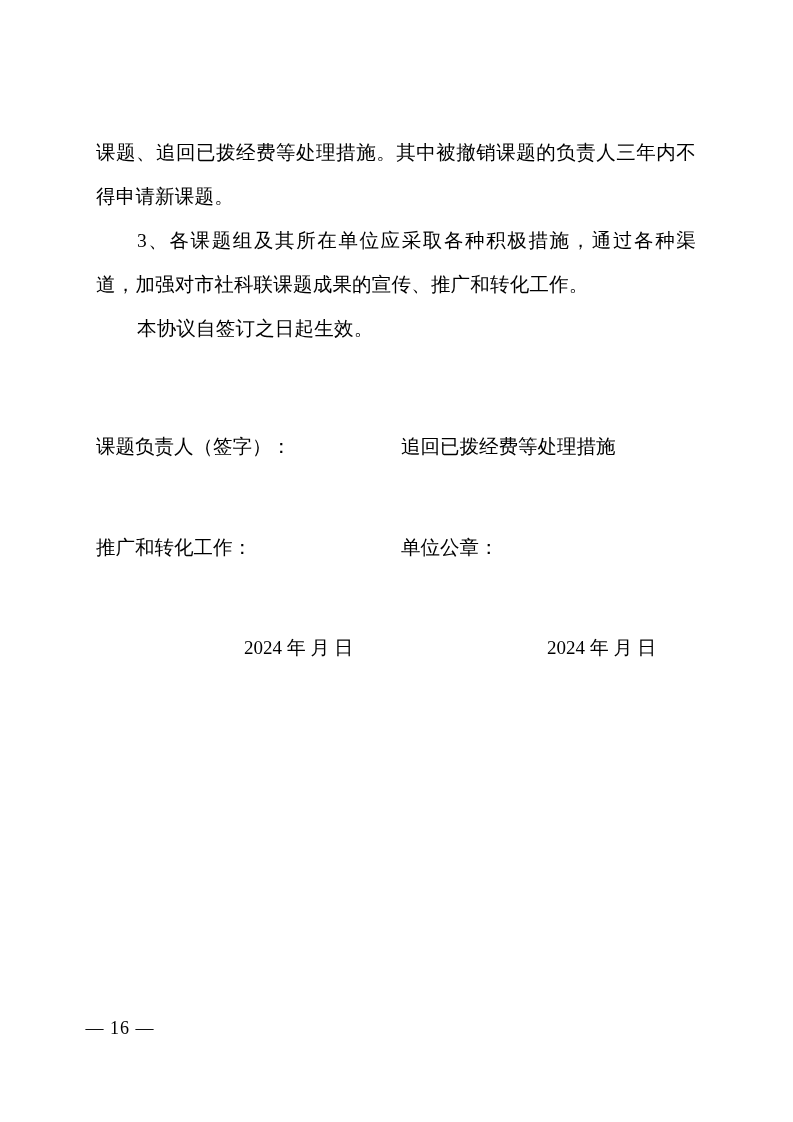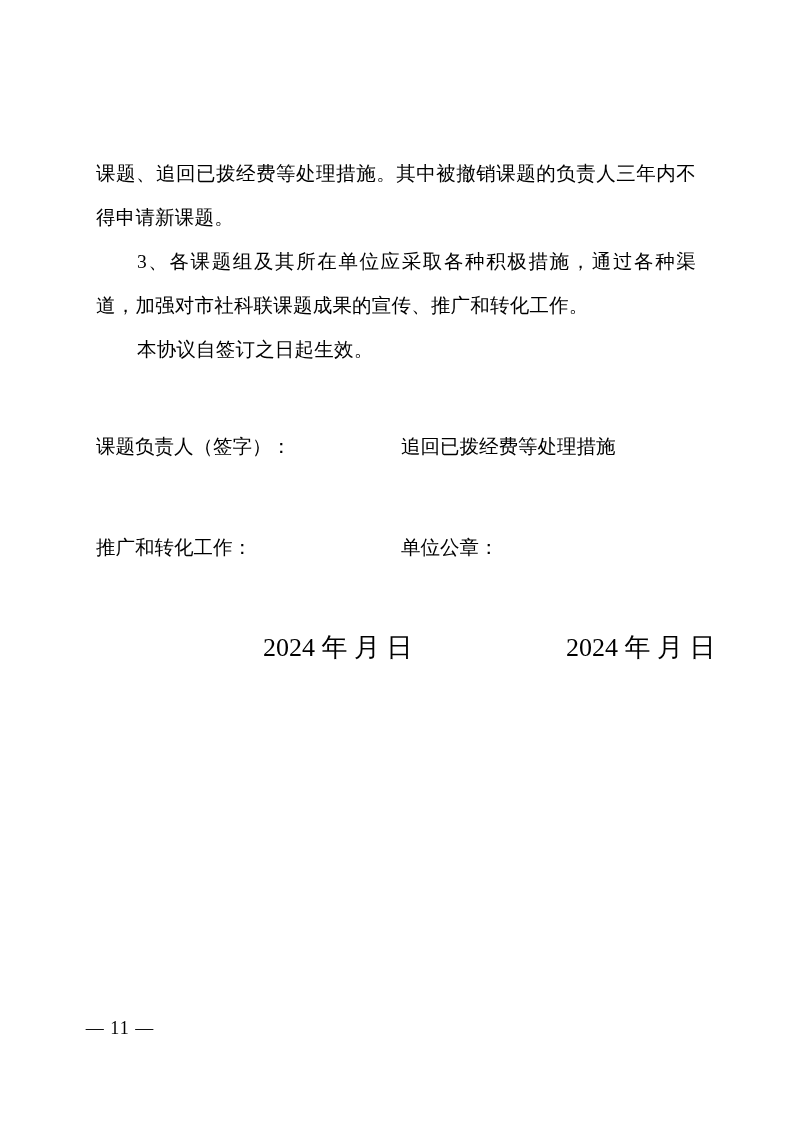--- a/index.html
+++ b/index.html
@@ -18,21 +18,21 @@
   .page {
     position: absolute;
     left: 0; top: 0;
     width: 793px;
     height: 1122px;
     box-sizing: border-box;
   }
   .body-area {
     position: absolute;
     left: 96px;
-    top: 152px;
+    top: 131px;
     width: 600px;
   }
   p.para {
     margin: 0 0 0 0;
     font-size: 19.5px;
     line-height: 44px;
     text-align: justify;
     text-justify: inter-ideograph;
     letter-spacing: 0.2px;
   }
@@ -59,23 +59,23 @@
     text-align: center;
   }
   .sign-right {
     position: absolute;
     top: 0;
     white-space: nowrap;
   }
 
   .date-row {
     position: absolute;
-    left: 108px;
+    left: 89px;
     width: 620px;
-    font-size: 26px;
+    font-size: 19px;
     line-height: 30px;
     height: 30px;
   }
   .date-item {
     position: absolute;
     top: 0;
     white-space: nowrap;
     font-family: "Liberation Serif", "DejaVu Serif", serif;
   }
 
@@ -113,15 +113,15 @@
       <span class="sign-left">推广和转化工作：</span>
       <span class="sign-right" style="left: 305px; text-align: right;">单位公章：</span>
     </div>
   </div>
 
   <div class="date-row" style="top: 633px;">
     <span class="date-item" style="left: 155px;">2024 年    月    日</span>
     <span class="date-item" style="left: 458px;">2024 年    月    日</span>
   </div>
 
-  <div class="page-number">— 11 —</div>
+  <div class="page-number">— 16 —</div>
 
 </div>
 
 </body></html>

